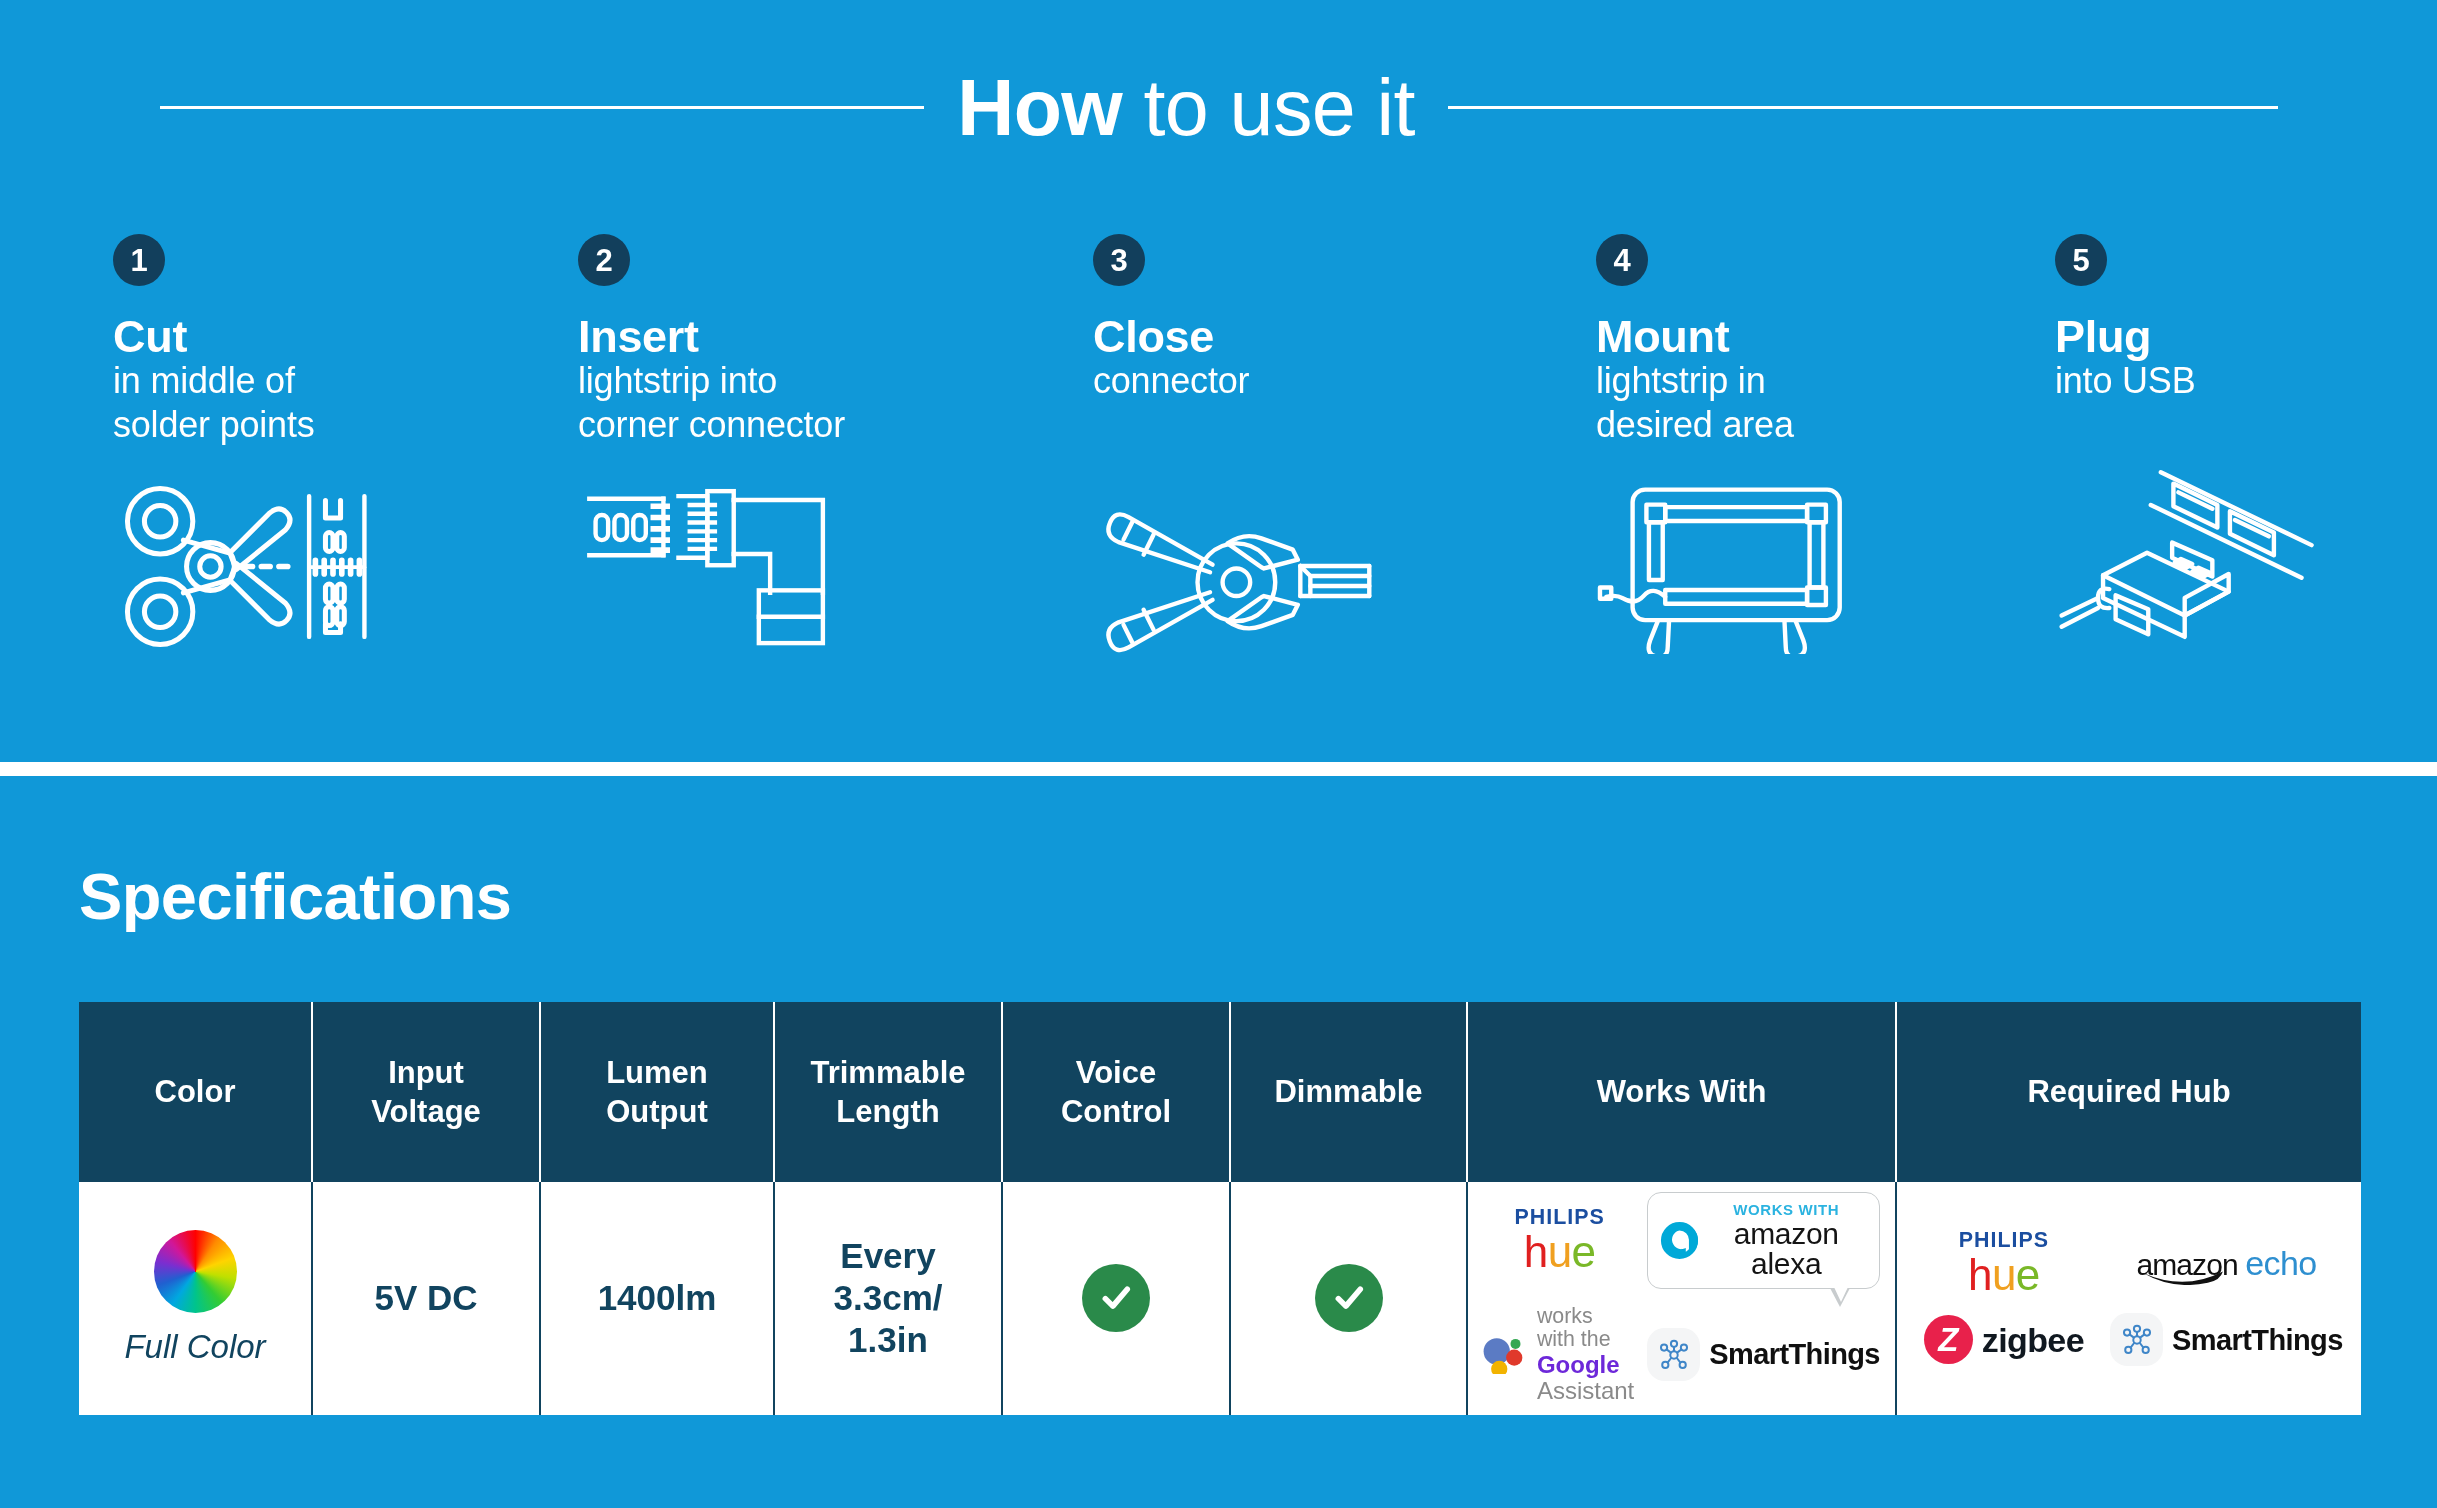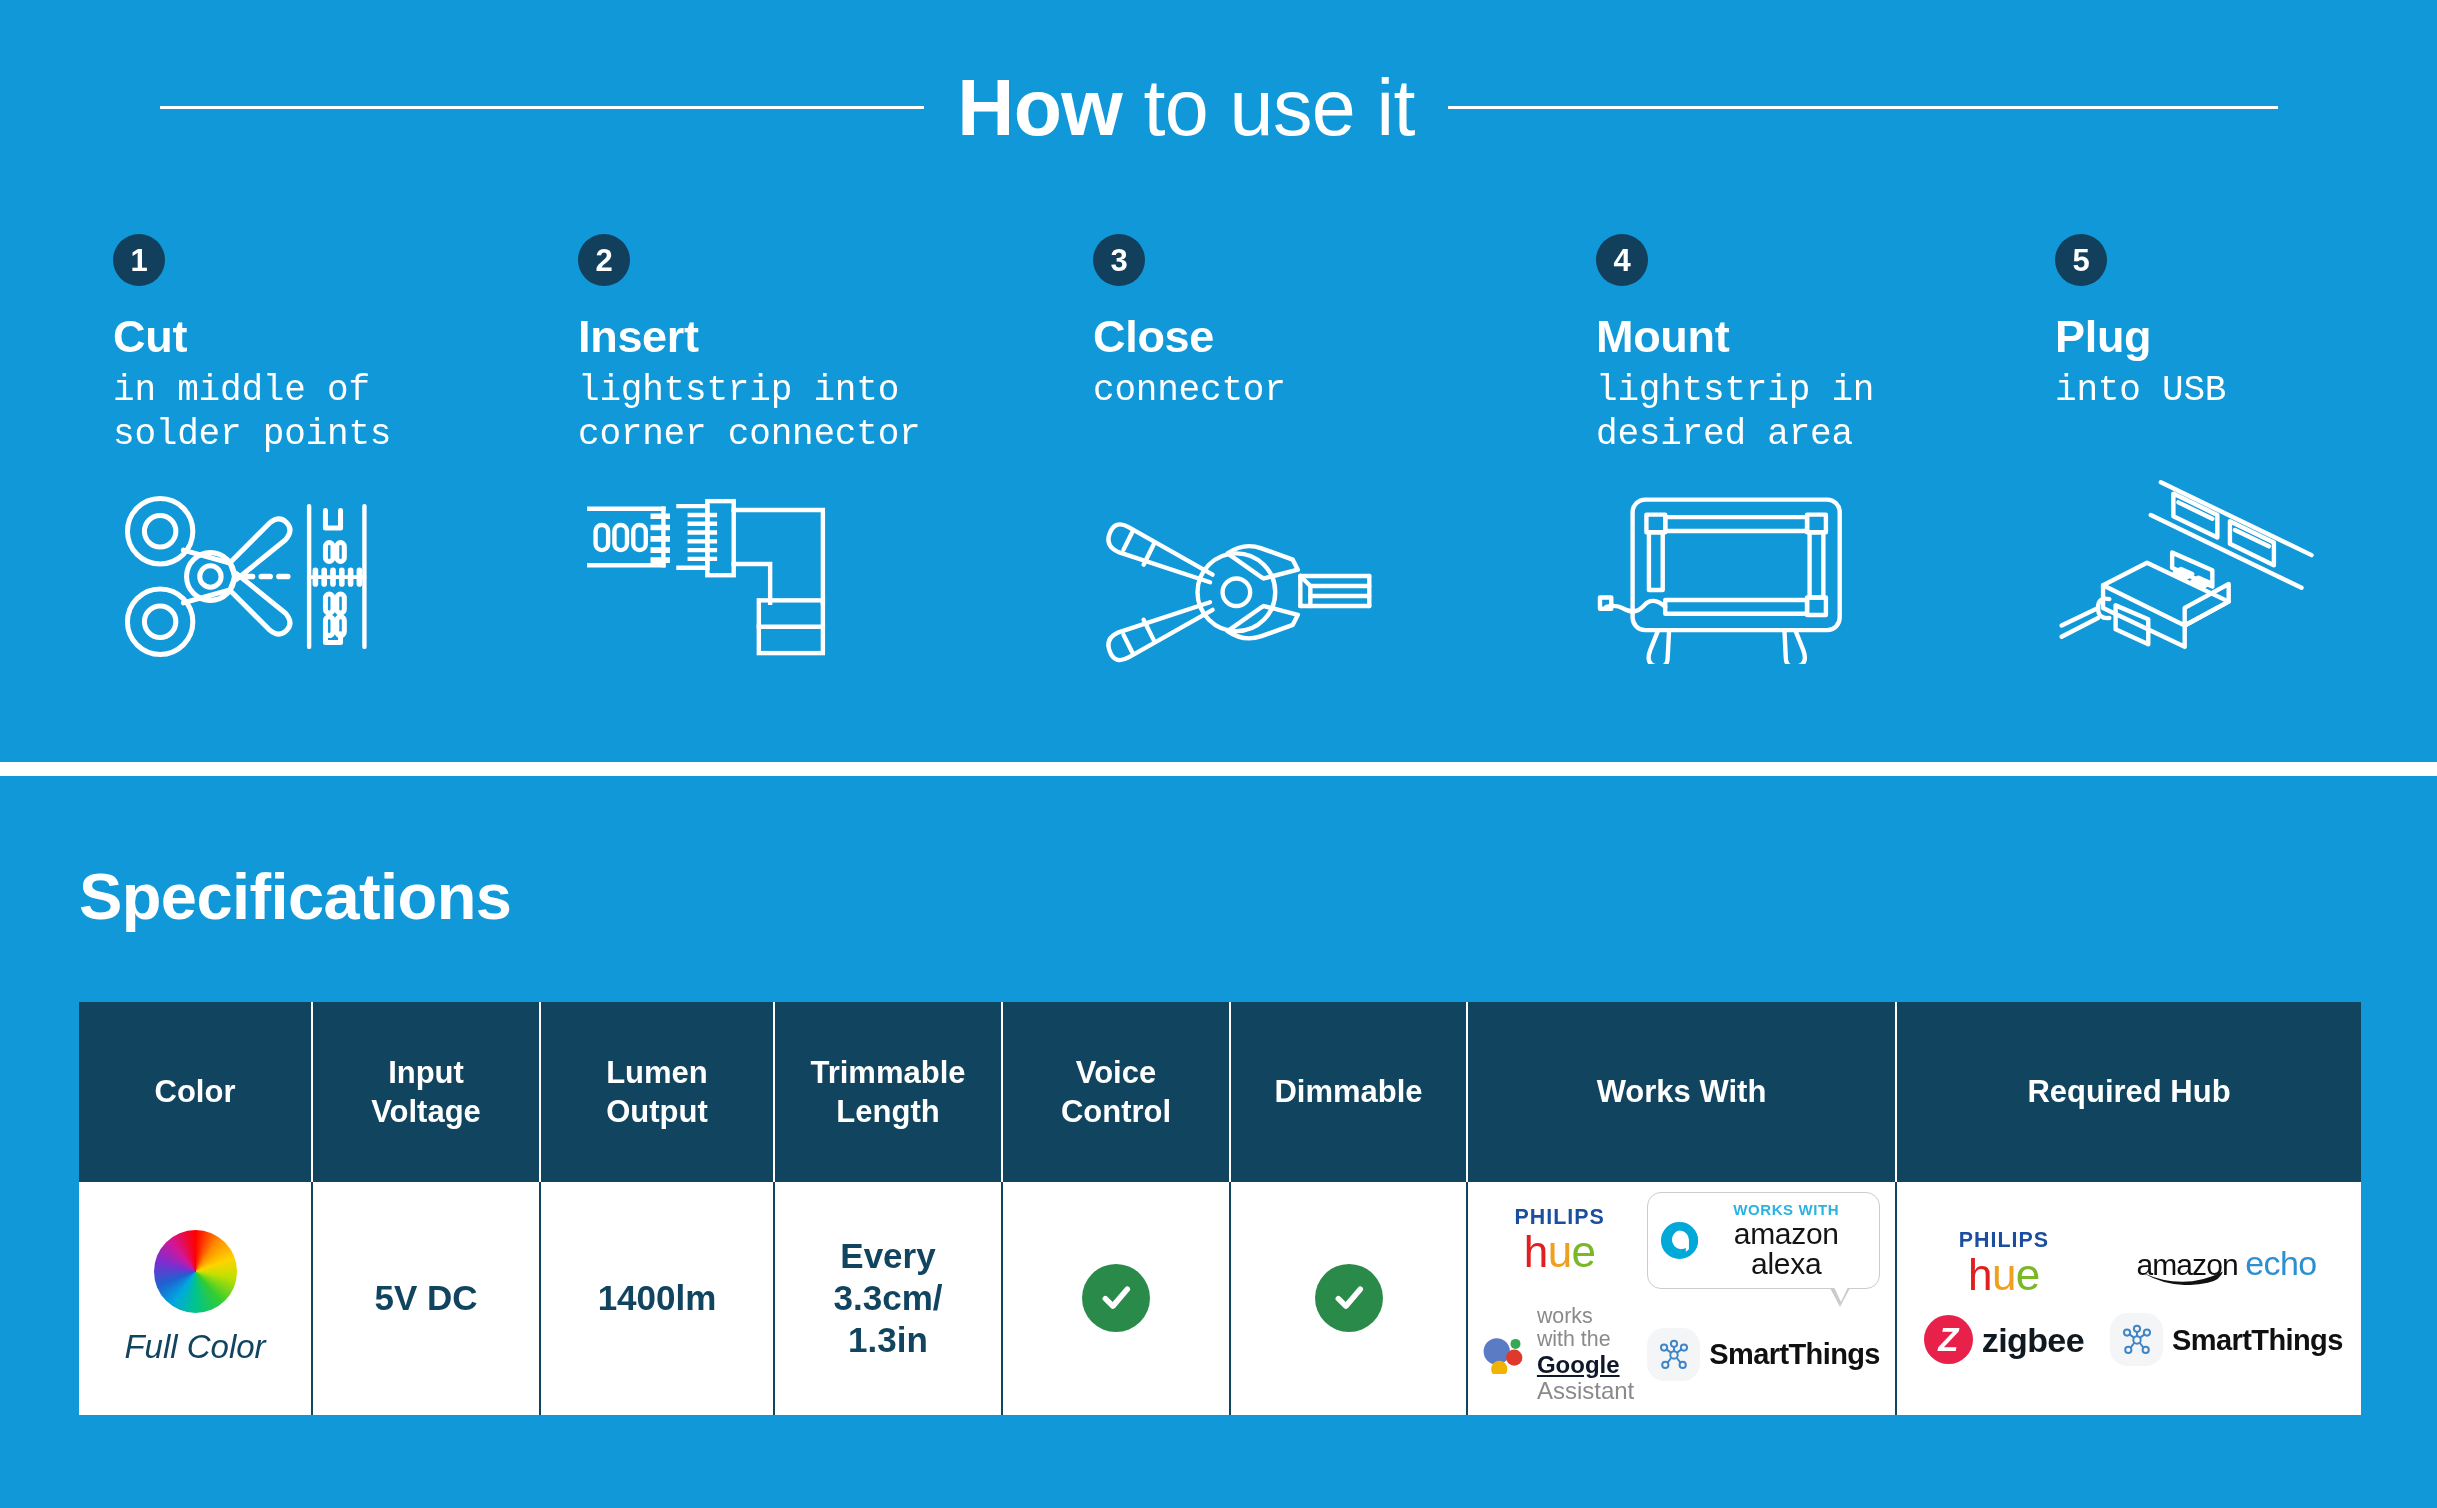--- a/index.html
+++ b/index.html
@@ -44,24 +44,22 @@
     background: #123f5c; color: #ffffff;
     display: flex; align-items: center; justify-content: center;
     font-size: 31px; font-weight: 700; line-height: 1;
   }
   .step-title {
     margin-top: 28px;
     color: #ffffff; font-size: 45px; font-weight: 700; line-height: 1;
     letter-spacing: -0.3px;
   }
   .step-desc {
-    margin-top: 10px;
     color: #ffffff; font-size: 36px; font-weight: 300; line-height: 1.22;
     letter-spacing: -0.2px;
-    font-family: Liberation Mono, monospace;
   }
   .step-icon { margin-top: 25px; }
   .step-icon svg { display: block; }
 
   
   .divider { position: absolute; top: 762px; left: 0; width: 100%; height: 14px; background: #ffffff; }
 
   
   .specs { position: absolute; top: 776px; left: 0; width: 100%; height: 733px; background: #1098d8; }
   .specs-title {
@@ -150,21 +148,21 @@
   .alexa-text { display: flex; flex-direction: column; line-height: 1; }
   .alexa-ww { color: #2bb3e0; font-size: 15px; font-weight: 700; letter-spacing: 0.6px; }
   .alexa-name { color: #141414; font-size: 30px; font-weight: 400; letter-spacing: -0.3px; margin-top: 1.9px; }
 
   
   .google-ga { display: flex; align-items: center; gap: 8.8px; }
   .ga-dots svg { display: block; }
   .ga-text { display: flex; flex-direction: column; line-height: 1.1; text-align: left; }
   .ga-top { color: #8a8a8a; font-size: 21.4px; font-weight: 400; }
   .ga-bot { font-size: 24px; font-weight: 400; }
-  .ga-bot .g { color: #0f172a; font-weight: 700; text-decoration: underline; }
+  .ga-bot .g { color: #6d28d9; font-weight: 700; }
   .ga-bot .a { color: #8a8a8a; font-weight: 400; }
 
   
   .st-wrap { display: flex; align-items: center; gap: 8.8px; }
   .st-mark {
     width: 53px; height: 53px; border-radius: 17.6px; background: #f4f5f6;
     display: flex; align-items: center; justify-content: center;
   }
   .st-mark svg { display: block; }
   .st-name { color: #101010; font-size: 29px; font-weight: 700; letter-spacing: -0.6px; }

